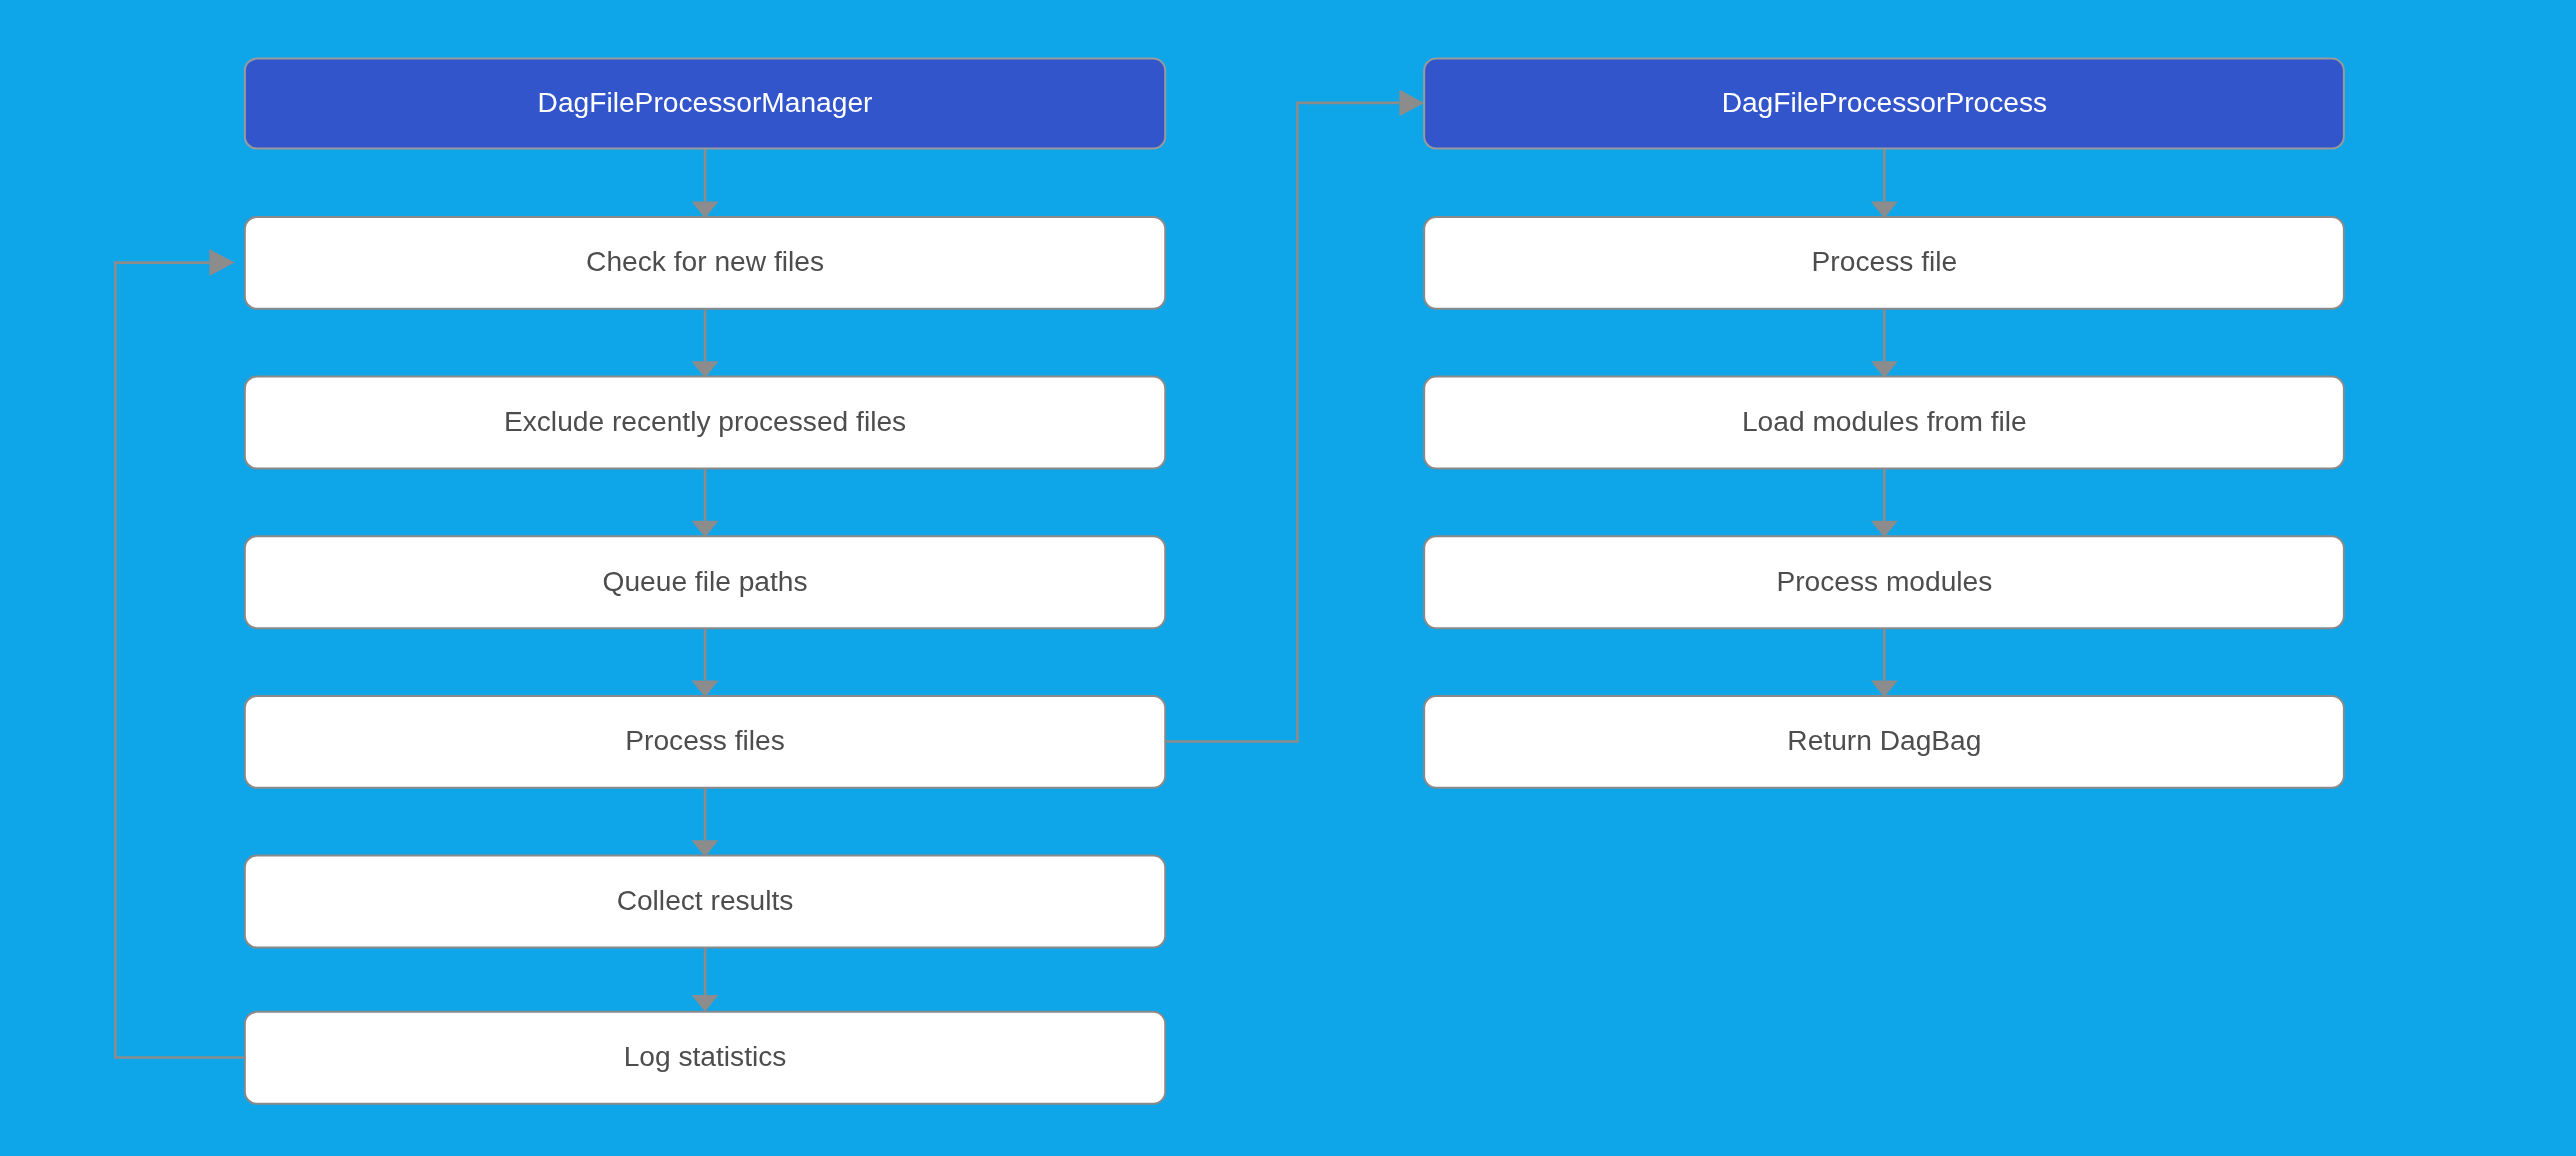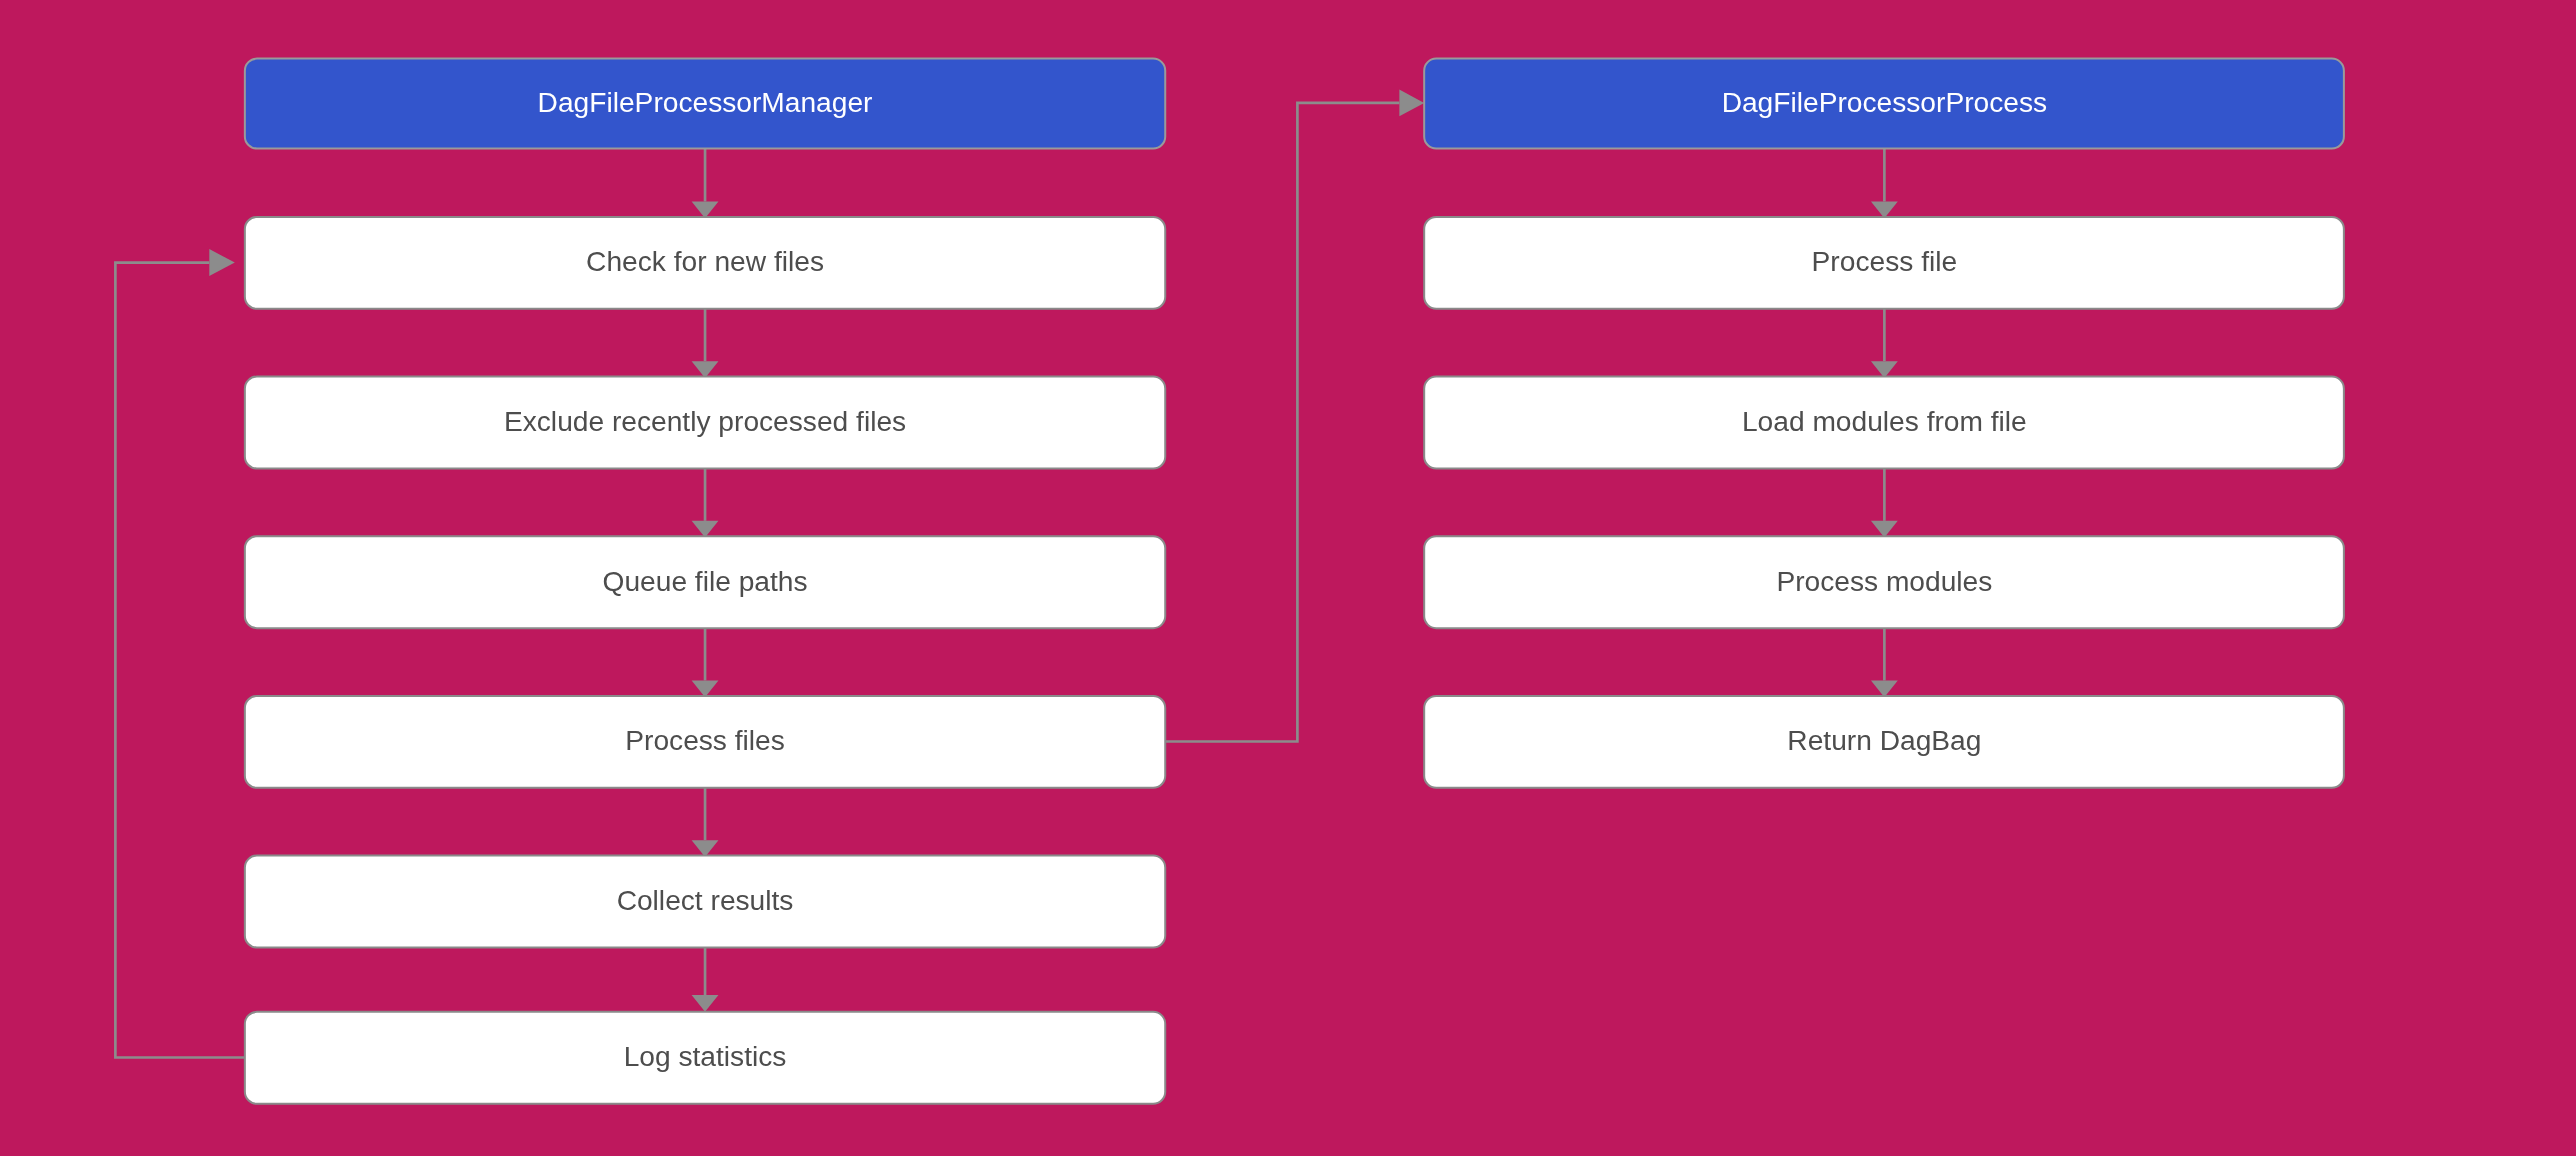--- a/index.html
+++ b/index.html
@@ -10,21 +10,21 @@
   body {
     width: 2576px;
     height: 1157px;
     overflow: hidden;
     font-family: "Liberation Sans", sans-serif;
   }
   #diagram-root {
     position: relative;
     width: 2576px;
     height: 1157px;
-    background: #be185d;
+    background: #0ea5e9;
   }
   svg#flowchart {
     display: block;
     width: 2576px;
     height: 1157px;
   }
   .node-rect-header {
     fill: #3355cc;
     stroke: #9a9a9a;
     stroke-width: 3;

